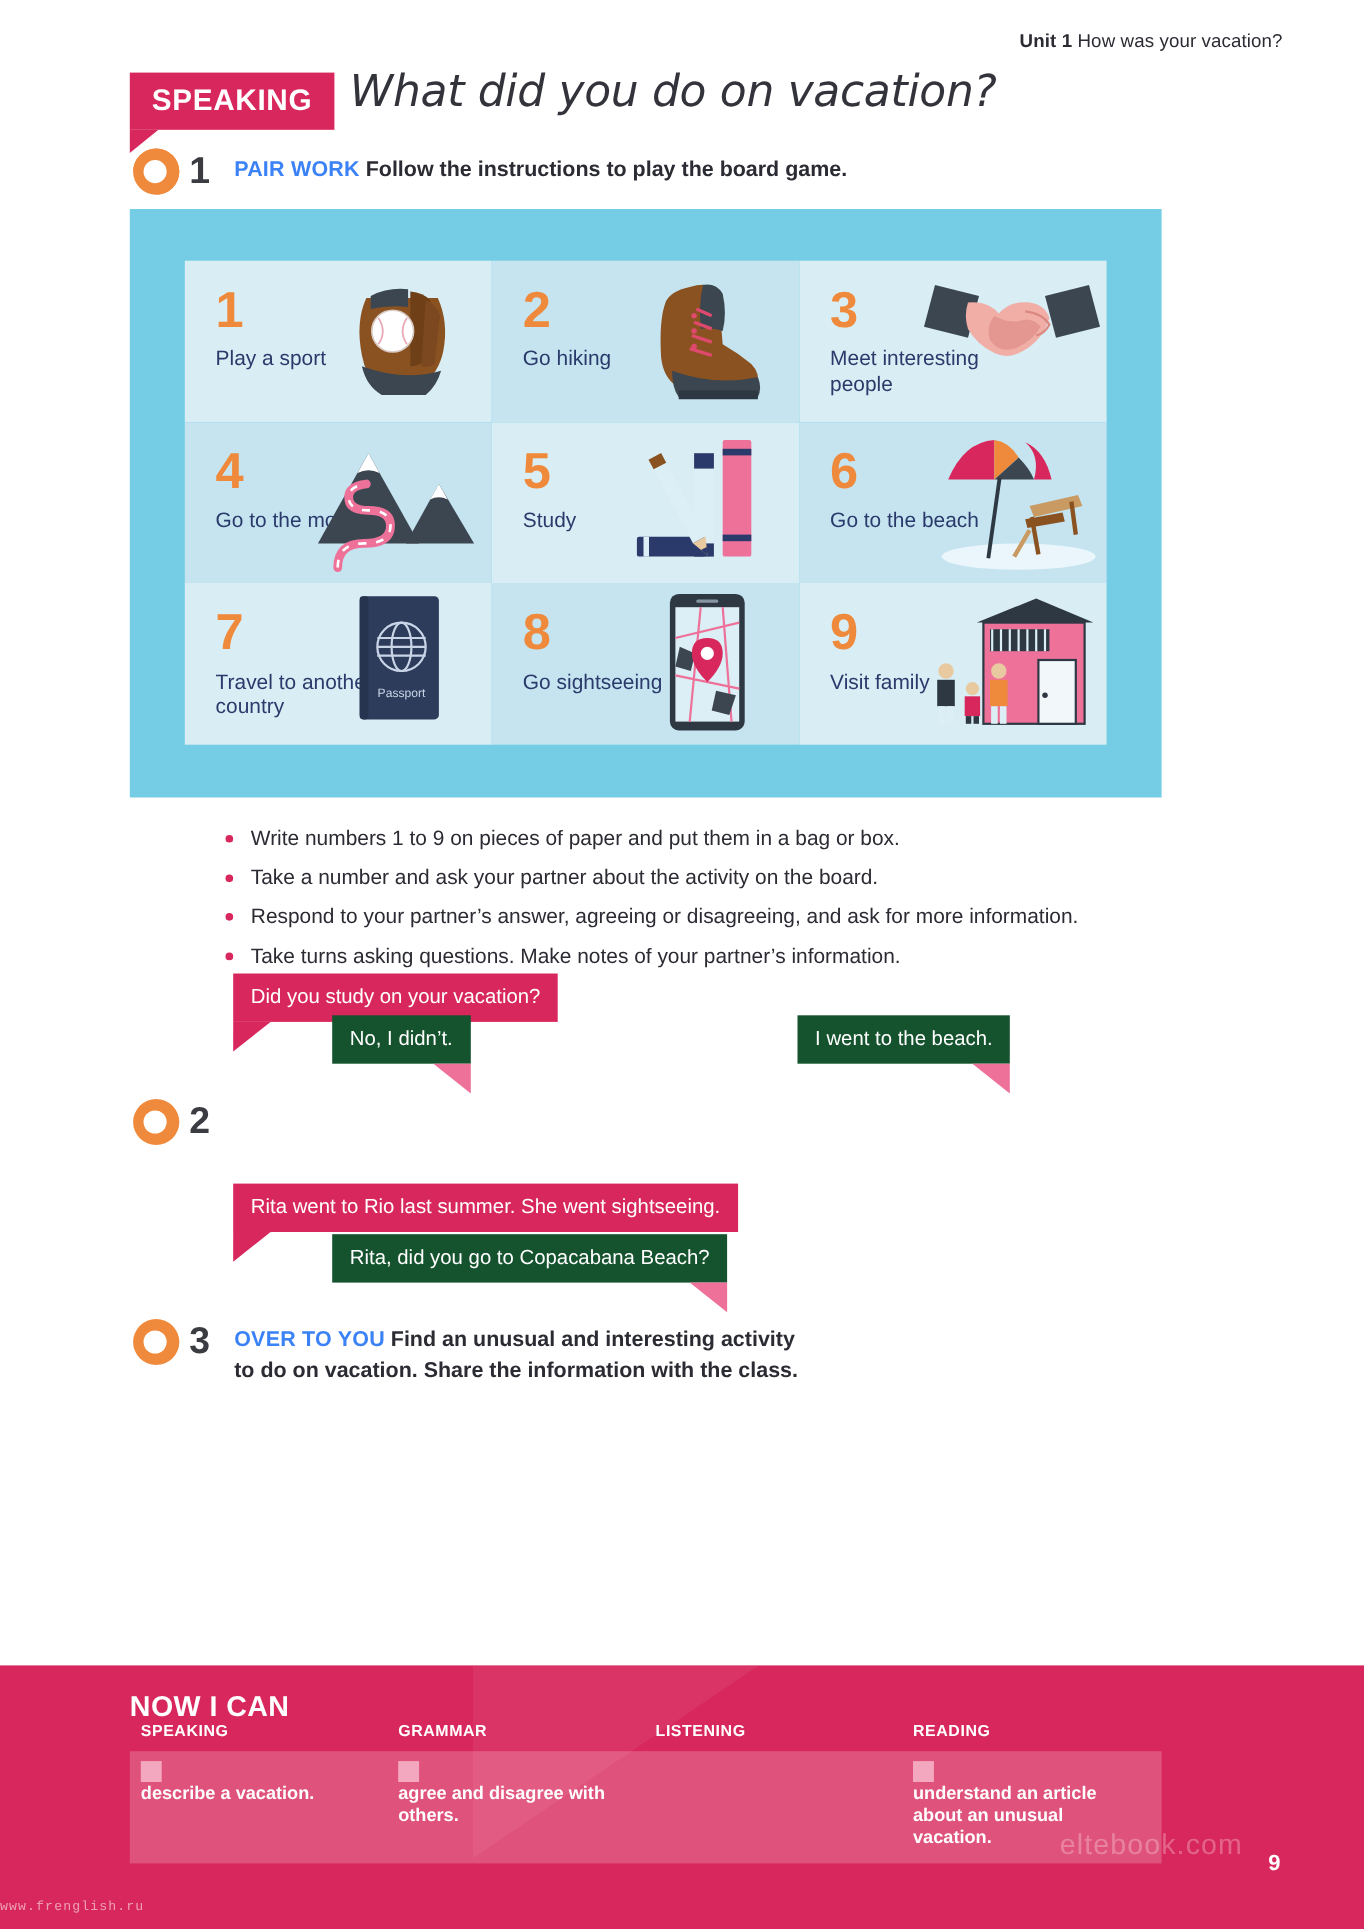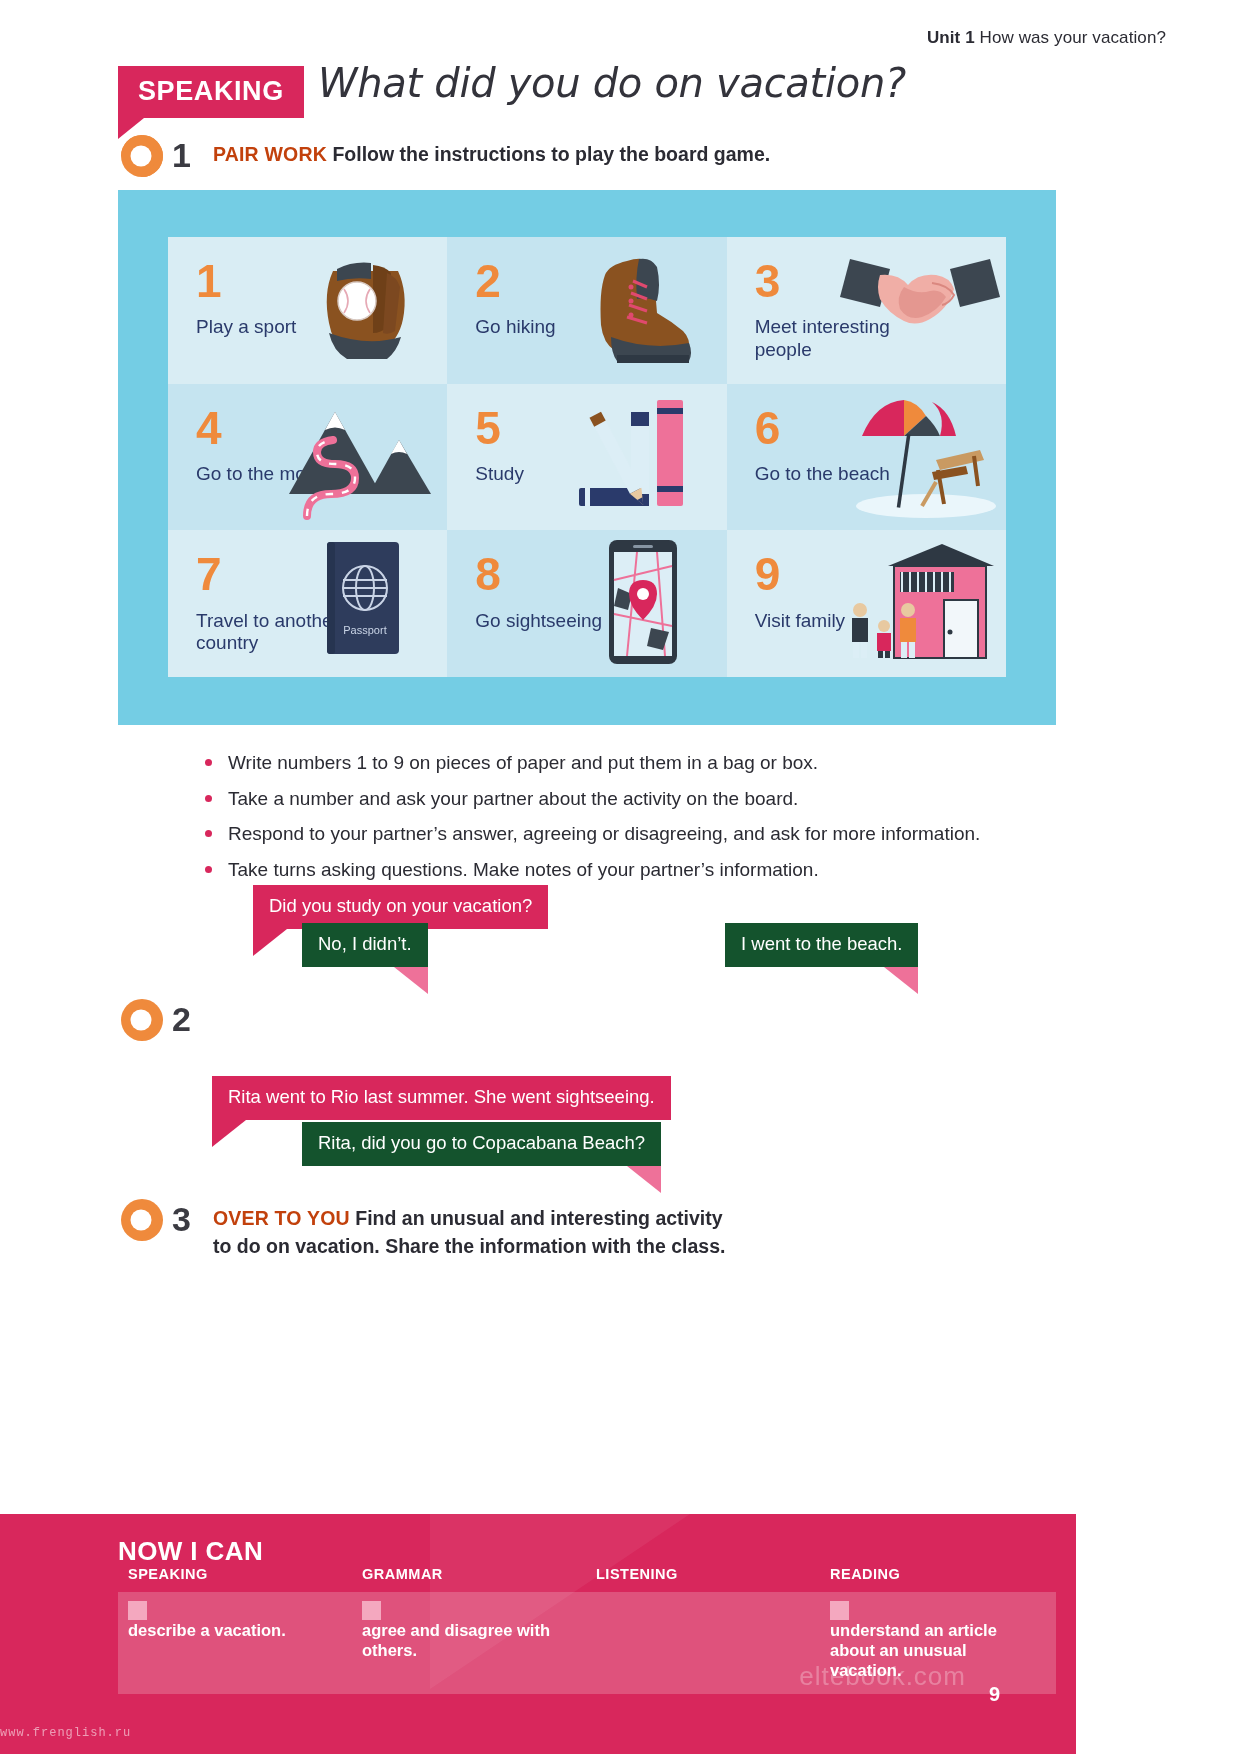--- a/index.html
+++ b/index.html
@@ -47,21 +47,21 @@
   .badge svg { display: block; }
   .ex-num {
     font-size: 34px; font-weight: 700; color: #3b3b42;
     line-height: 1; margin-left: -2px; margin-top: 6px;
   }
   .ex-body {
     margin-left: 22px; margin-top: 9px;
     font-size: 19.5px; line-height: 1.42; color: #2b2b33; font-weight: 700;
     max-width: 800px;
   }
-  .ex-body .tagl { color: #c2410c; font-weight: 700; letter-spacing: .2px; }
+  .ex-body .tagl { color: #3b82f6; font-weight: 700; letter-spacing: .2px; }
 
   
   .board {
     position: absolute; left: 118px; top: 190px;
     width: 938px; height: 535px;
     background: #74CDE4;
   }
   .grid {
     position: absolute; left: 50px; top: 47px;
     width: 838px; height: 440px;
@@ -113,21 +113,21 @@
   }
   .bub.lt .tl {
     right: 0; bottom: -27px;
     border-right: 34px solid #EE7199;
     border-bottom: 27px solid transparent;
   }
 
   
   .nic {
     position: absolute; left: 0; bottom: 0;
-    width: 1076px; height: 240px;
+    width: 1240px; height: 240px;
     background: #D8275C; overflow: hidden;
   }
   .nic .wedge {
     position: absolute; left: 430px; top: 0;
     width: 0; height: 0;
     border-left: 260px solid rgba(255,255,255,.06);
     border-bottom: 175px solid transparent;
   }
   .nic h2 {
     position: absolute; left: 118px; top: 22px;
@@ -382,21 +382,21 @@
     </div>
   </div>
 
   <ul class="bullets">
     <li>Write numbers 1 to 9 on pieces of paper and put them in a bag or box.</li>
     <li>Take a number and ask your partner about the activity on the board.</li>
     <li>Respond to your partner’s answer, agreeing or disagreeing, and ask for more information.</li>
     <li>Take turns asking questions. Make notes of your partner’s information.</li>
   </ul>
 
-  <div class="bub dk" style="left:212px; top:885px;margin-left:41px;">
+  <div class="bub dk" style="left:212px; top:885px;">
     <span>Did you study on your vacation?</span>
     <span class="tl"></span>
   </div>
   <div class="bub lt" style="left:302px; top:923px;">
     <span>No, I didn’t.</span>
     <span class="tl"></span>
   </div>
   <div class="bub lt" style="left:725px; top:923px;">
     <span>I went to the beach.</span>
     <span class="tl"></span>

